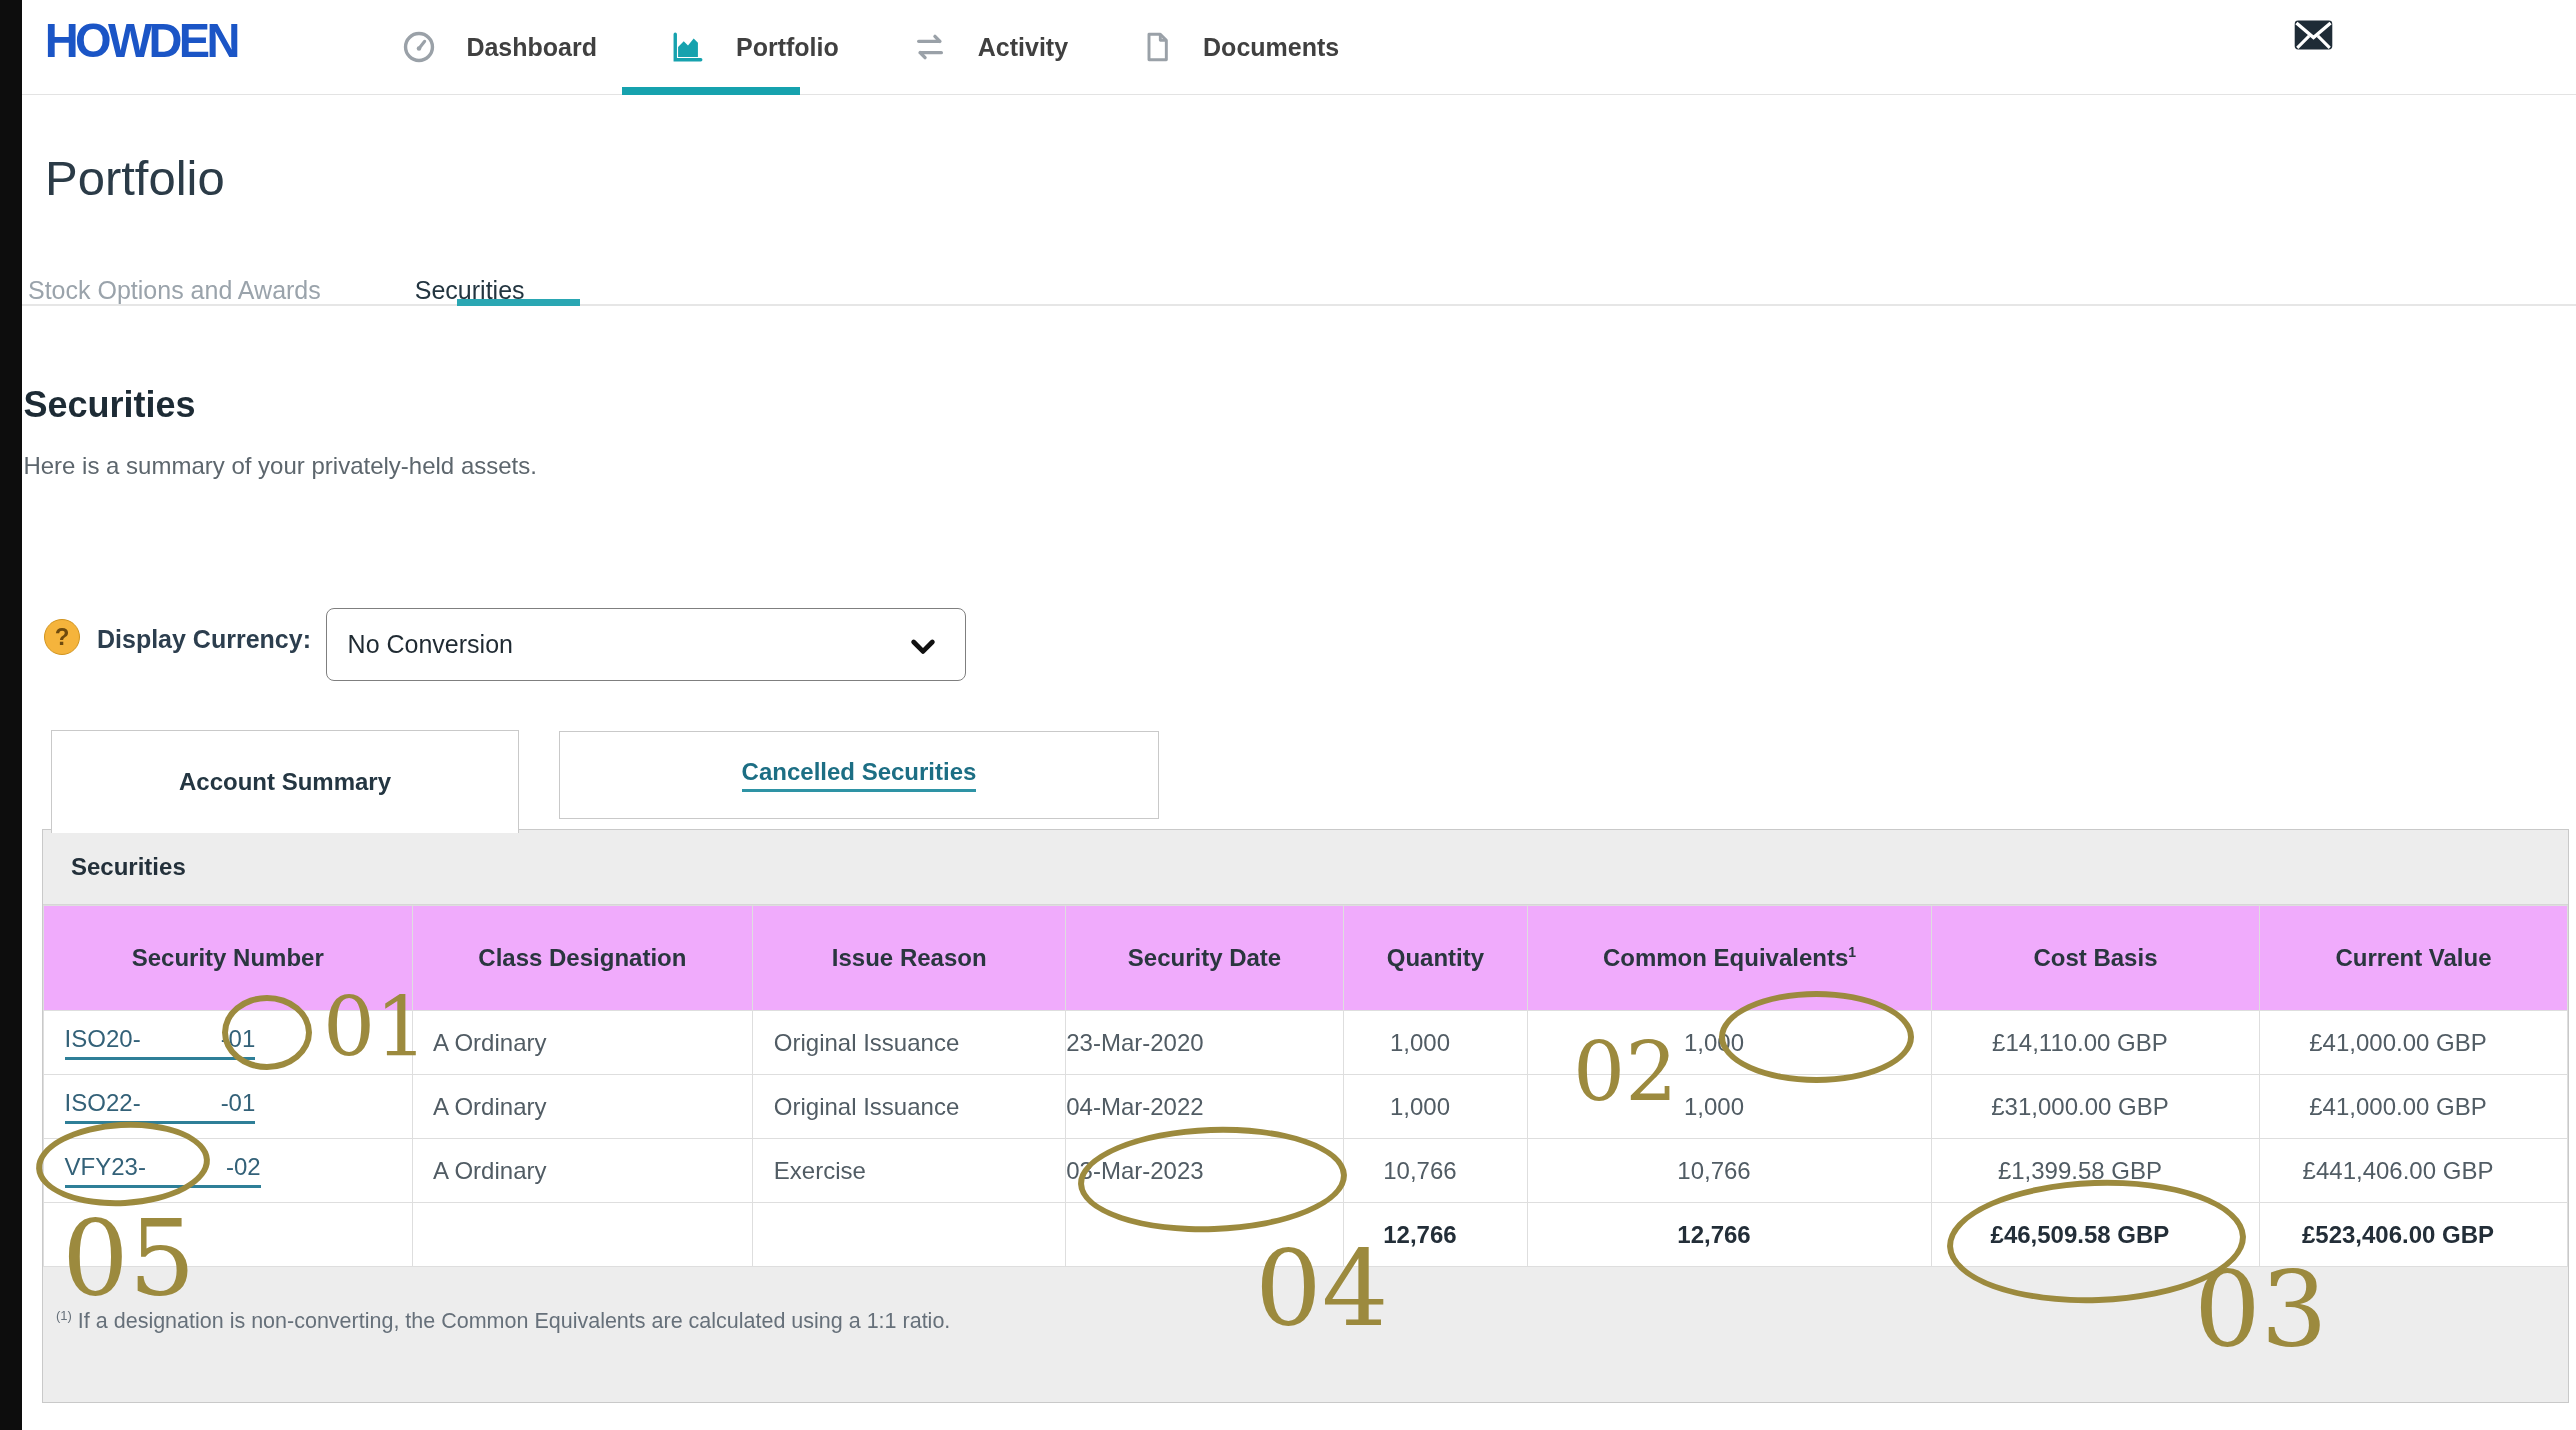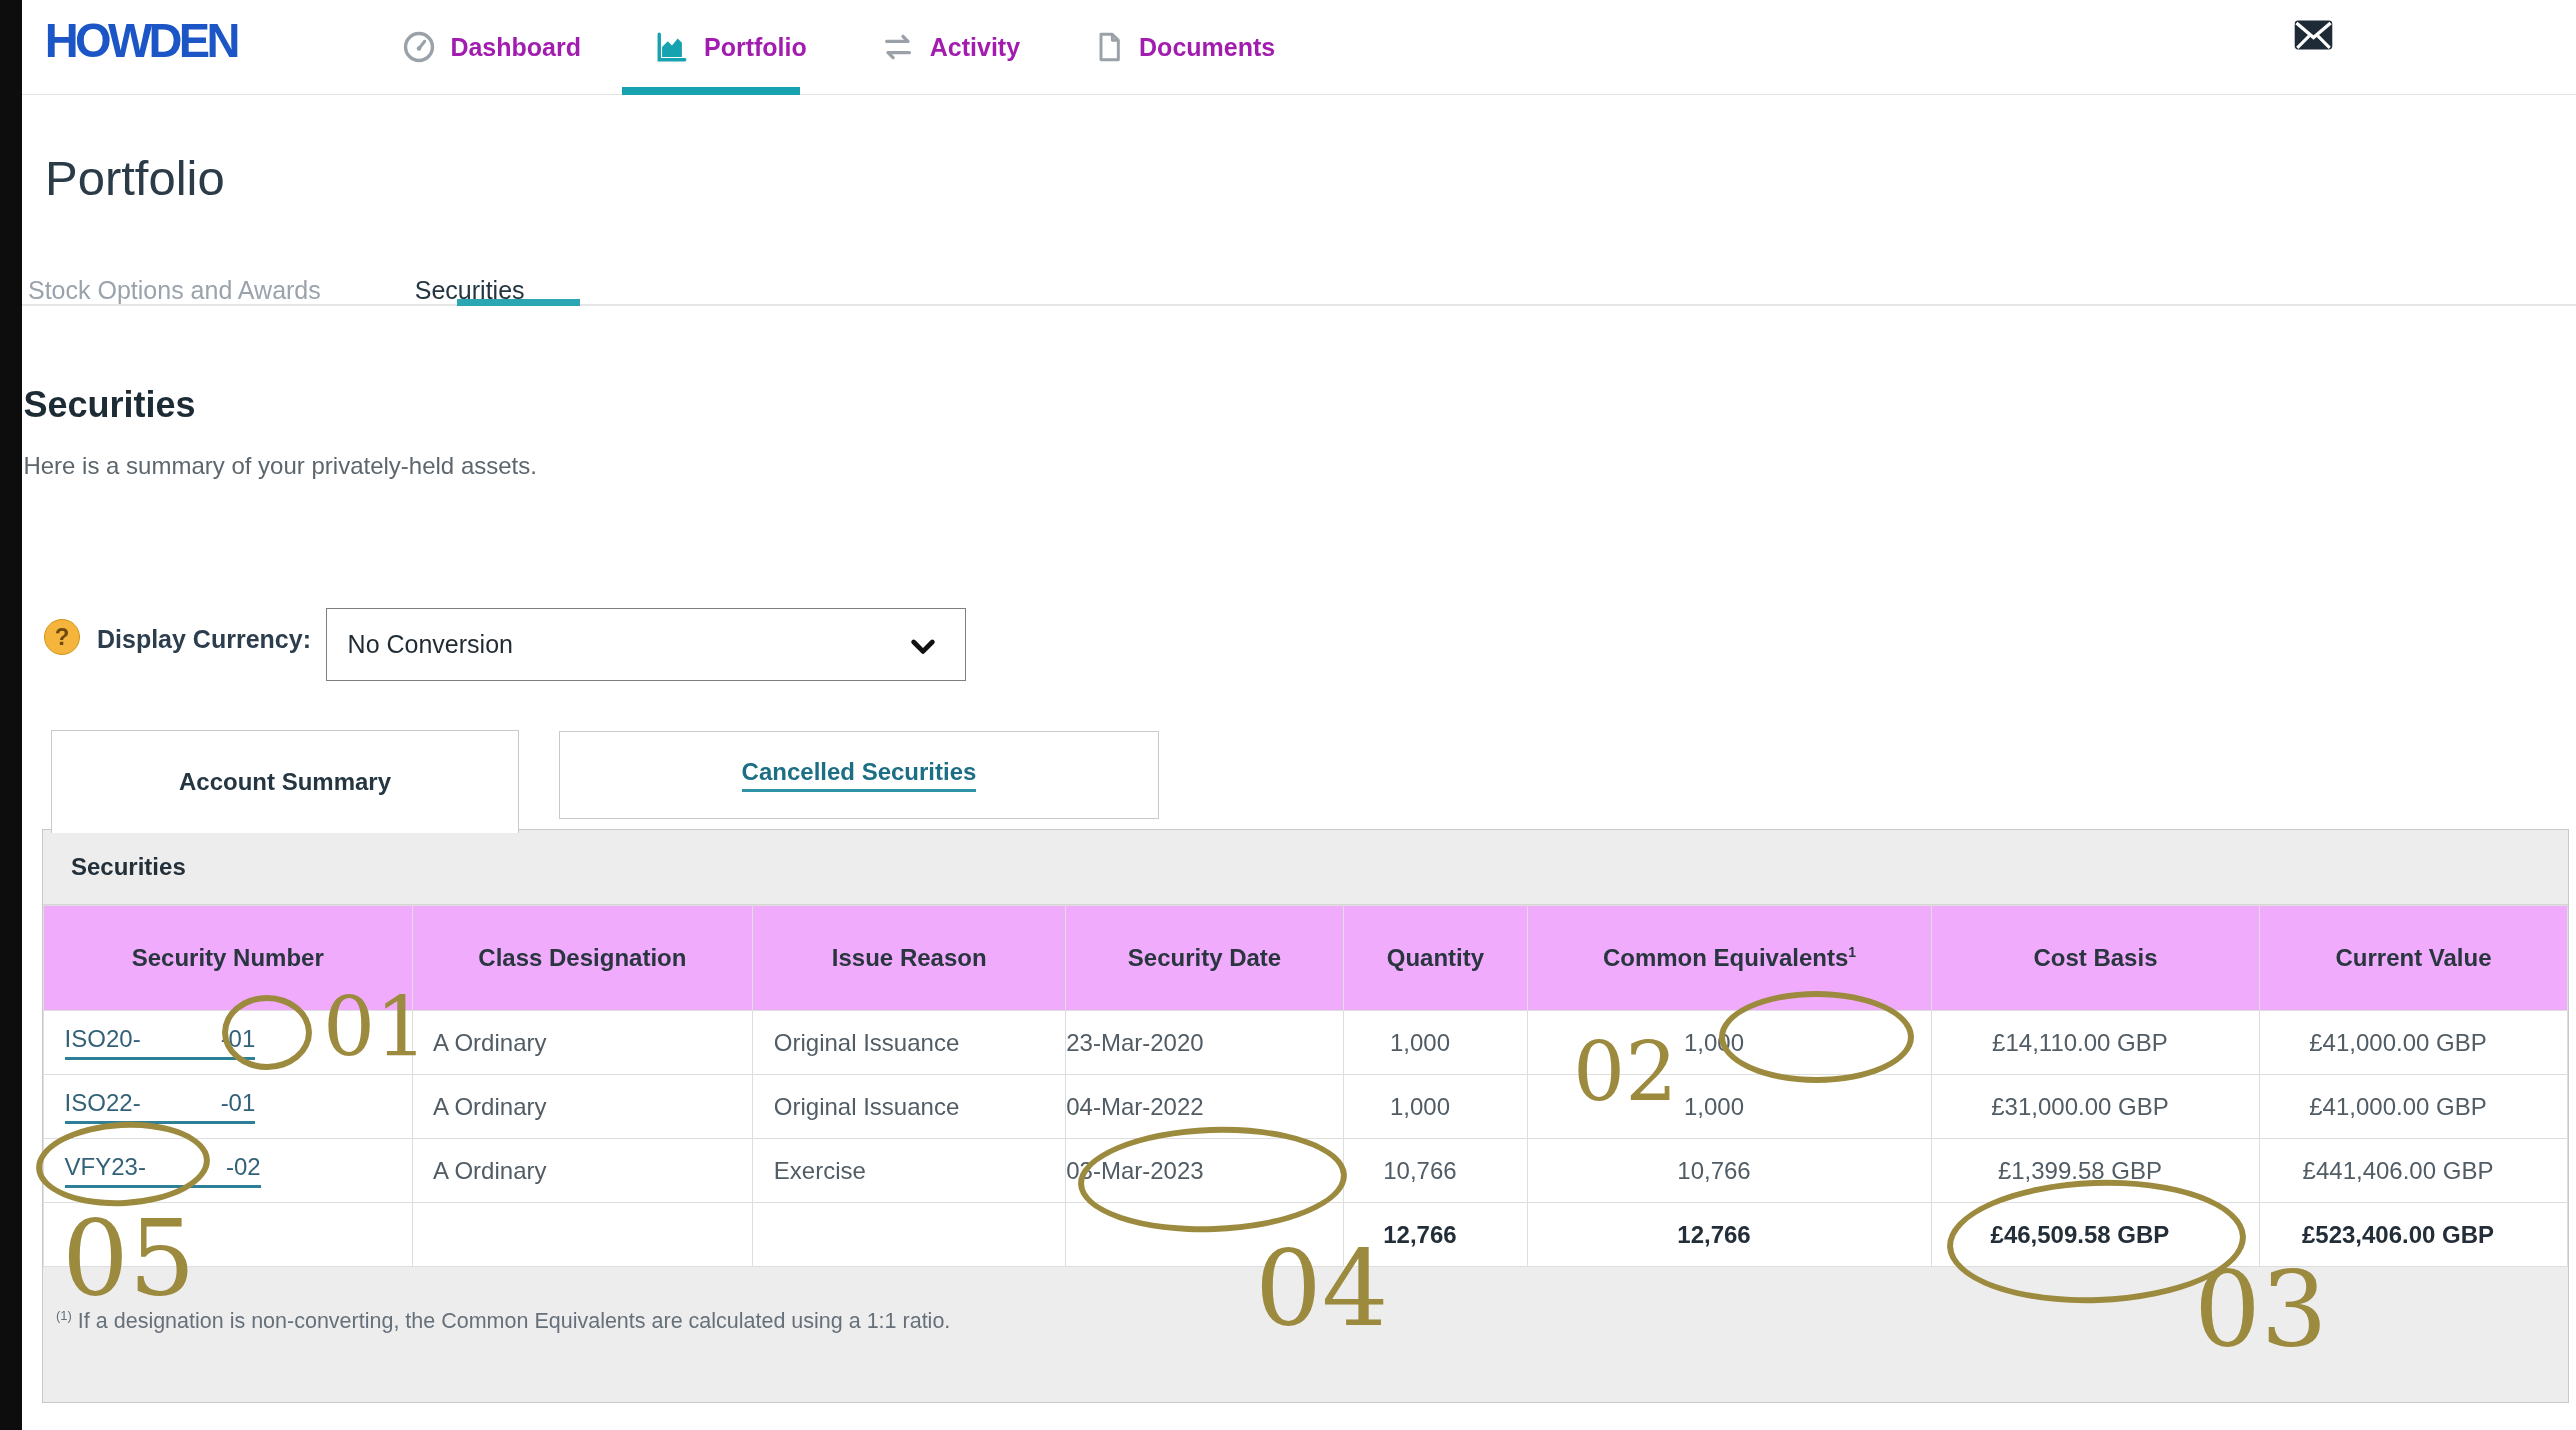--- a/index.html
+++ b/index.html
@@ -7,21 +7,21 @@
   body { font-family:"Liberation Sans", sans-serif; color:#2c3a44; }
   .screen { position:relative; width:2576px; height:1430px; background:#fff; overflow:hidden; }
 
   
   .left-strip { position:absolute; left:0; top:0; width:22.4px; height:1430px; background:#0d0d0d; }
 
   
   .topnav { position:absolute; left:22.4px; top:0; width:2554px; height:95px; background:#fff; border-bottom:1.9px solid #e3e3e3; }
   .logo { position:absolute; left:22.4px; top:13px; font-size:47px; font-weight:900; letter-spacing:-3.7px; color:#1b55c6; transform:scaleY(1.02); }
   .nav-items { position:absolute; left:380px; top:0; height:94px; display:flex; align-items:center; gap:73px; }
-  .nav-item { display:flex; align-items:center; gap:14px; font-size:25px; font-weight:700; color:#a21caf; cursor:pointer; }
+  .nav-item { display:flex; align-items:center; gap:30px; font-size:25px; font-weight:700; color:#404040; cursor:pointer; }
   .nav-item svg { display:block; }
   .nav-underline { position:absolute; left:600px; top:87px; width:178px; height:7.5px; background:#16a2ae; }
   .mail { position:absolute; left:2271px; top:17px; }
 
   
   .page-title { position:absolute; left:45px; top:150px; font-size:49px; font-weight:300; color:#2b3b47; }
   .subtabs { position:absolute; left:28px; top:276px; display:flex; gap:94px; }
   .subtab { font-size:25px; color:#9aa3ab; cursor:pointer; }
   .subtab.active { color:#233540; font-weight:500; }
   .subtab-underline { position:absolute; left:457px; top:299px; width:123px; height:6.5px; background:#2aa7b3; z-index:2; }
@@ -30,21 +30,21 @@
   
   .section-title { position:absolute; left:23.4px; top:384px; font-size:36px; font-weight:700; color:#1d2b35; }
   .section-desc { position:absolute; left:23.4px; top:452px; font-size:24px; color:#5d666d; }
 
   
   .help-icon { position:absolute; left:44px; top:619px; width:36px; height:36px; border-radius:50%;
     background:#f5b43c; border:1.9px solid #d1941f; color:#6e4a0e; font-size:24px; font-weight:700;
     display:flex; align-items:center; justify-content:center; cursor:pointer; }
   .dc-label { position:absolute; left:97px; top:625px; font-size:25px; font-weight:700; color:#2c3e4e; }
   .dc-select { position:absolute; left:326px; top:608px; width:640px; height:73px; background:#fff;
-    border:1.9px solid #7f7f7f; border-radius:0; display:flex; align-items:center; cursor:pointer; }
+    border:1.9px solid #7f7f7f; border-radius:8px; display:flex; align-items:center; cursor:pointer; }
   .dc-select .val { font-size:25px; color:#1f2a32; padding-left:20.6px; }
   .dc-select .chev { position:absolute; right:26px; top:20.6px; }
 
   
   .tab1 { position:absolute; left:51px; top:730px; width:468px; height:103px; background:#fff;
     border:1.9px solid #c9c9c9; border-bottom:none; z-index:3; display:flex; align-items:center; justify-content:center;
     font-size:24px; font-weight:700; color:#243642; cursor:pointer; }
   .tab2 { position:absolute; left:559px; top:731px; width:600px; height:88px; background:#fff;
     border:1.9px solid #c9c9c9; z-index:3; display:flex; align-items:center; justify-content:center; cursor:pointer; }
   .tab2 .lbl { font-size:24px; font-weight:700; color:#1c6e84; border-bottom:3.7px solid #2e93a5; padding-bottom:3.7px; }

